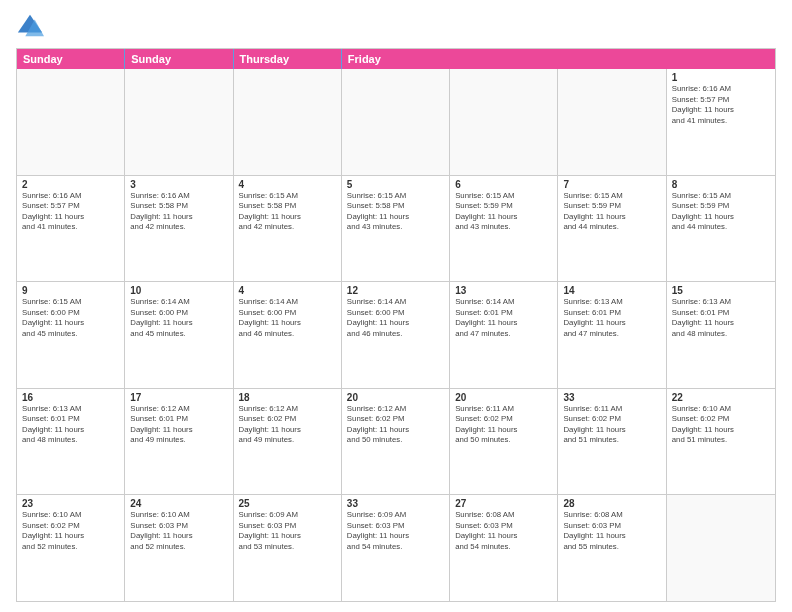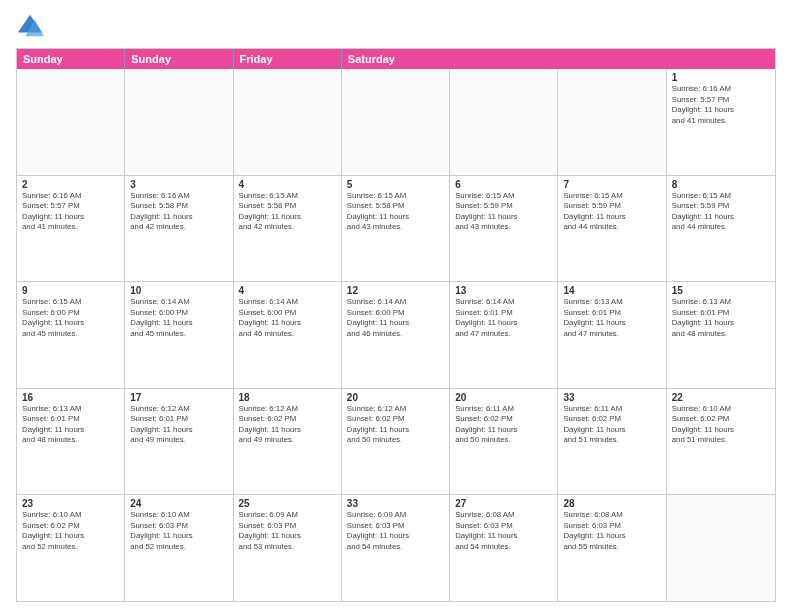--- a/index.html
+++ b/index.html
@@ -133,22 +133,22 @@
     <div class="title-block">
       <div class="main-title"></div>
       <div class="subtitle"></div>
     </div>
   </div>
 
   <div class="calendar">
     <div class="cal-header-row">
     <div class="cal-header-cell">Sunday</div>
         <div class="cal-header-cell">Sunday</div>
+        <div class="cal-header-cell">Thursday</div>
         <div class="cal-header-cell">Friday</div>
-        <div class="cal-header-cell">Saturday</div>
       </div>
     <div class="cal-body">
     <div class="cal-row">
           <div class="cal-cell empty"></div>
           <div class="cal-cell empty"></div>
           <div class="cal-cell empty"></div>
           <div class="cal-cell empty"></div>
           <div class="cal-cell empty"></div>
           <div class="cal-cell empty"></div>
           <div class="cal-cell">

